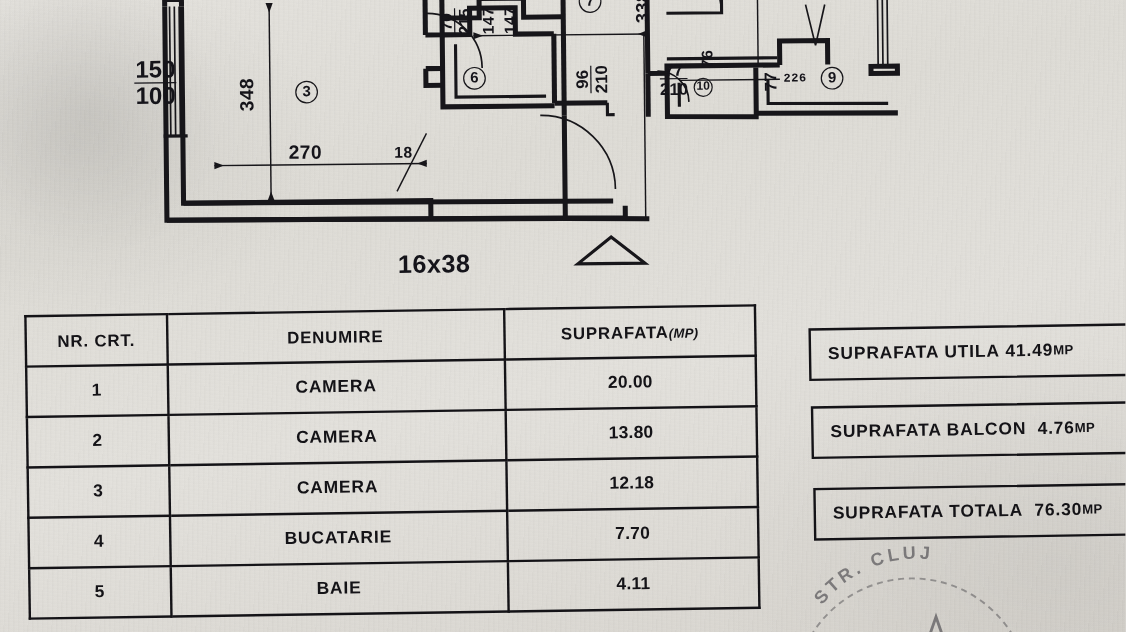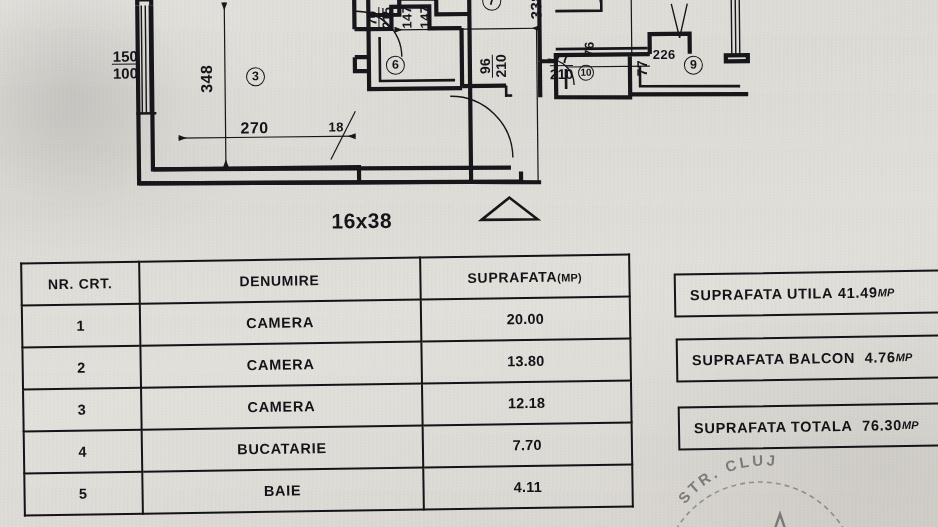--- a/index.html
+++ b/index.html
@@ -93,40 +93,40 @@
     letter-spacing: 0.7px;
     text-align: center;
     height: 42px;
     background: rgba(255,255,255,0.035);
   }
   #schedule th { font-size: 14px; }
   #schedule .c-nr { width: 118px; }
   #schedule .c-den { width: 282px; }
   #schedule .c-sup { width: 210px; }
   #schedule .val { font-weight: 700; letter-spacing: 0.2px; }
-  .sup-mp { font-size: 11px; letter-spacing: 0.2px; }
+  .sup-mp { font-size: 11px; letter-spacing: 0.2px; font-style: italic; }
 
   
   .sum-box {
     position: absolute;
     width: 330px; height: 44px;
     border: 2.4px solid #141317;
     display: flex; align-items: center;
     padding-left: 14px;
     color: #141317;
     font-weight: 700;
     font-size: 14.5px;
     letter-spacing: 0.7px;
     white-space: nowrap;
     background: rgba(255,255,255,0.03);
   }
   #sum1 { left: 674px; top: 271px; transform: rotate(-0.9deg); }
   #sum2 { left: 676px; top: 336px; transform: rotate(-0.9deg); }
   #sum3 { left: 678px; top: 404px; transform: rotate(-0.9deg); }
-  .unit { font-size: 11px; letter-spacing: 0.2px; font-style: italic; }
+  .unit { font-size: 11px; letter-spacing: 0.2px; }
 
   
   #stamp {
     position: absolute;
     left: 648px; top: 452px;
     width: 230px; height: 120px;
     opacity: 0.52;
     pointer-events: none;
   }
 </style>
@@ -234,21 +234,21 @@
       <path class="dimline" d="M700,88 L758,88"></path>
 
       <path class="dimline" d="M355,200 L330,248"></path>
 
       <path class="dimline" d="M412,86 L424,66"></path>
 
       <path class="ink wall-med" d="M480,310 L508,288 L536,310 Z"></path>
     </svg>
 
     
-    <div class="frac" style="left:112px; top:135px; font-size:15px;">
+    <div class="frac" style="left:112px; top:135px; font-size:20px;">
       <span class="num">150</span>
       <span class="den">100</span>
     </div>
 
     <div class="lbl rot90" style="left:198px; top:180px; font-size:16px;">348</div>
     <div class="circ" style="left:246px; top:155px;">3</div>
     <div class="lbl" style="left:240px; top:207px; font-size:16px;">270</div>
     <div class="lbl" style="left:328px; top:208px; font-size:13px;">18</div>
 
     
@@ -275,21 +275,21 @@
 
     
     
     
 
     
 
     
     
 
-    <div class="lbl" style="left:653px; top:139px; font-size:13px;">226</div>
+    <div class="lbl" style="left:653px; top:153px; font-size:10px;font-family:Liberation Mono, monospace;">226</div>
     <div class="lbl rot90" style="left:634px; top:168px; font-size:14px;">77</div>
     <div class="circ" style="left:684px; top:148px;">9</div>
 
     <div class="lbl rot90" style="left:582px; top:148px; font-size:13px;">76</div>
     <div class="frac" style="left:550px; top:142px; font-size:14px;">
       <span class="num">77</span>
       <span class="den">210</span>
     </div>
     <div class="circ" style="left:578px; top:156px; width:16px; height:16px; font-size:10px;">10</div>
 

